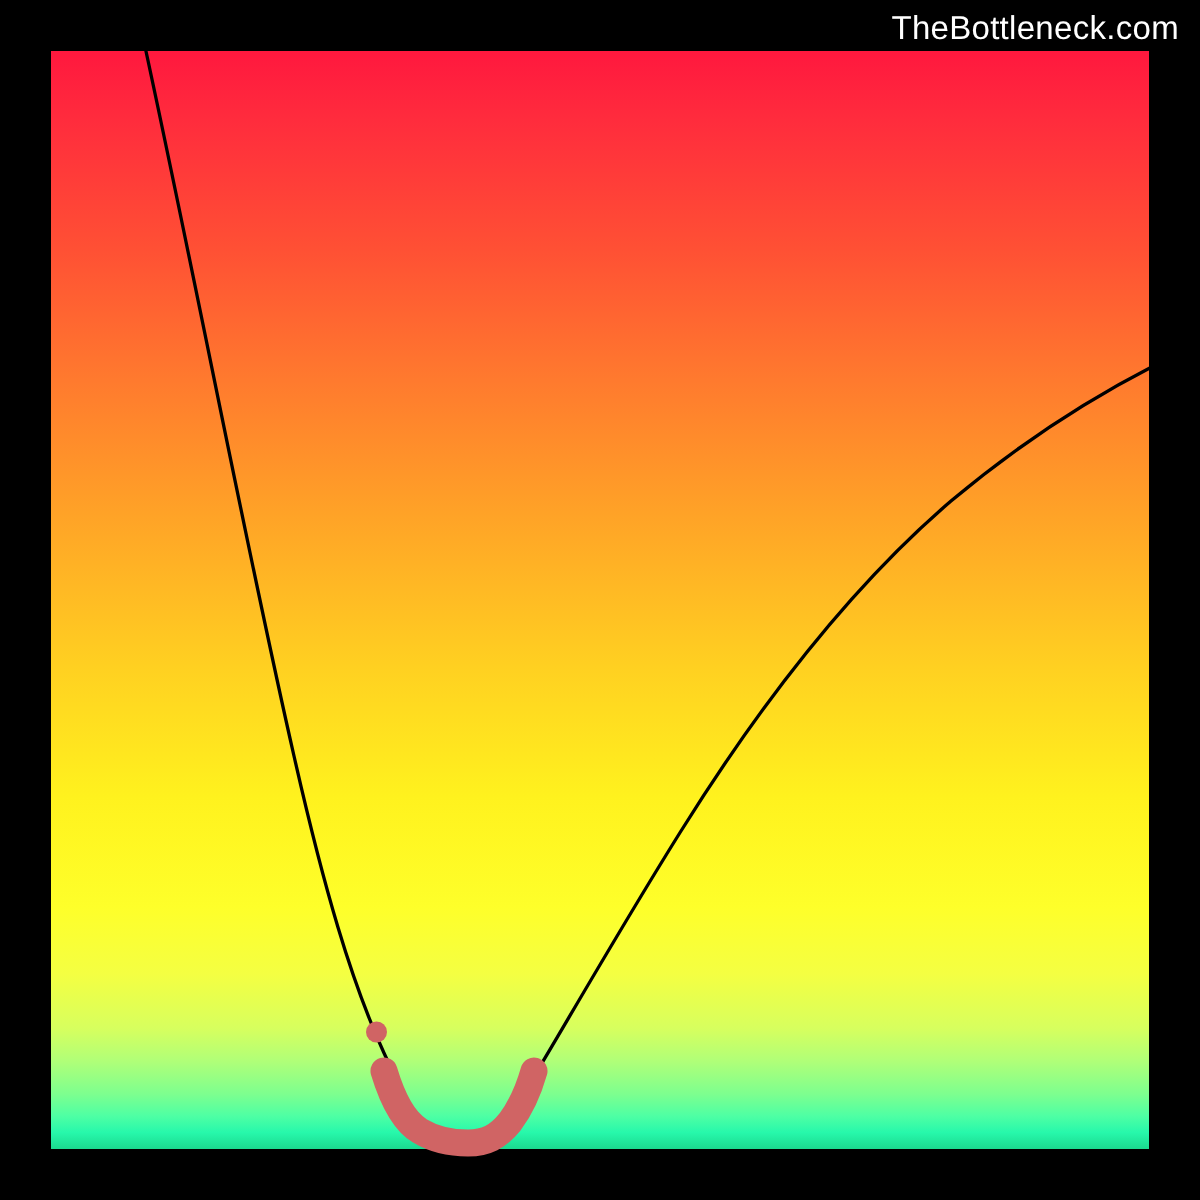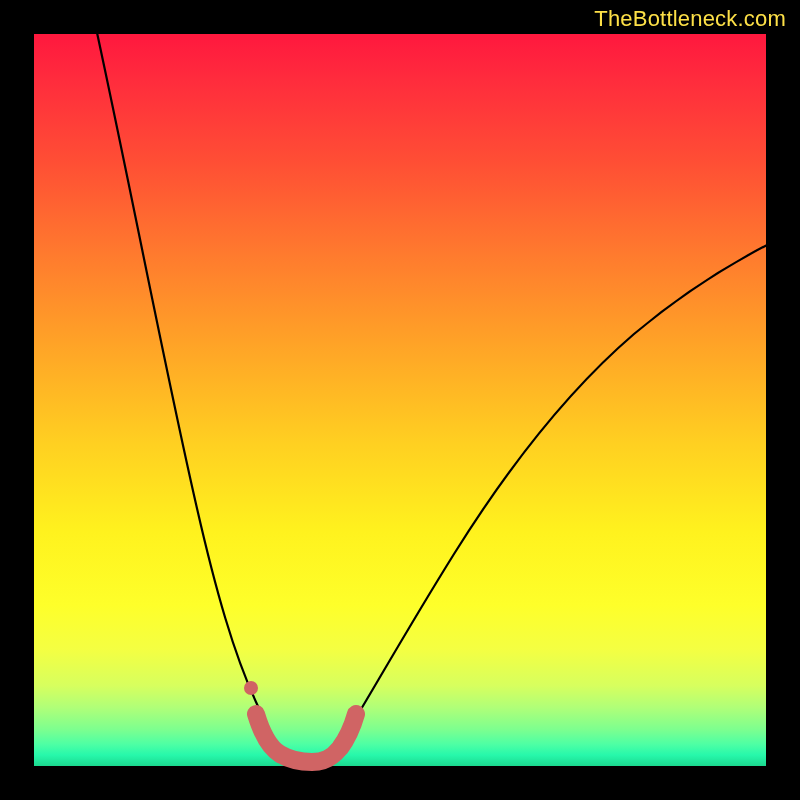--- a/index.html
+++ b/index.html
@@ -42,21 +42,21 @@
       #7dff8f 95%,
       #4effa4 97%,
       #27f8ab 98.5%,
       #1bd98f 100%
     );
   }
   .watermark {
     position: absolute;
     top: 6px;
     right: 14px;
-    color: #fde047;
+    color: #ffffff;
     font-size: 22px;
     letter-spacing: 0.2px;
     user-select: none;
   }
   svg.curves {
     position: absolute;
     left: 0;
     top: 0;
     width: 732px;
     height: 732px;

